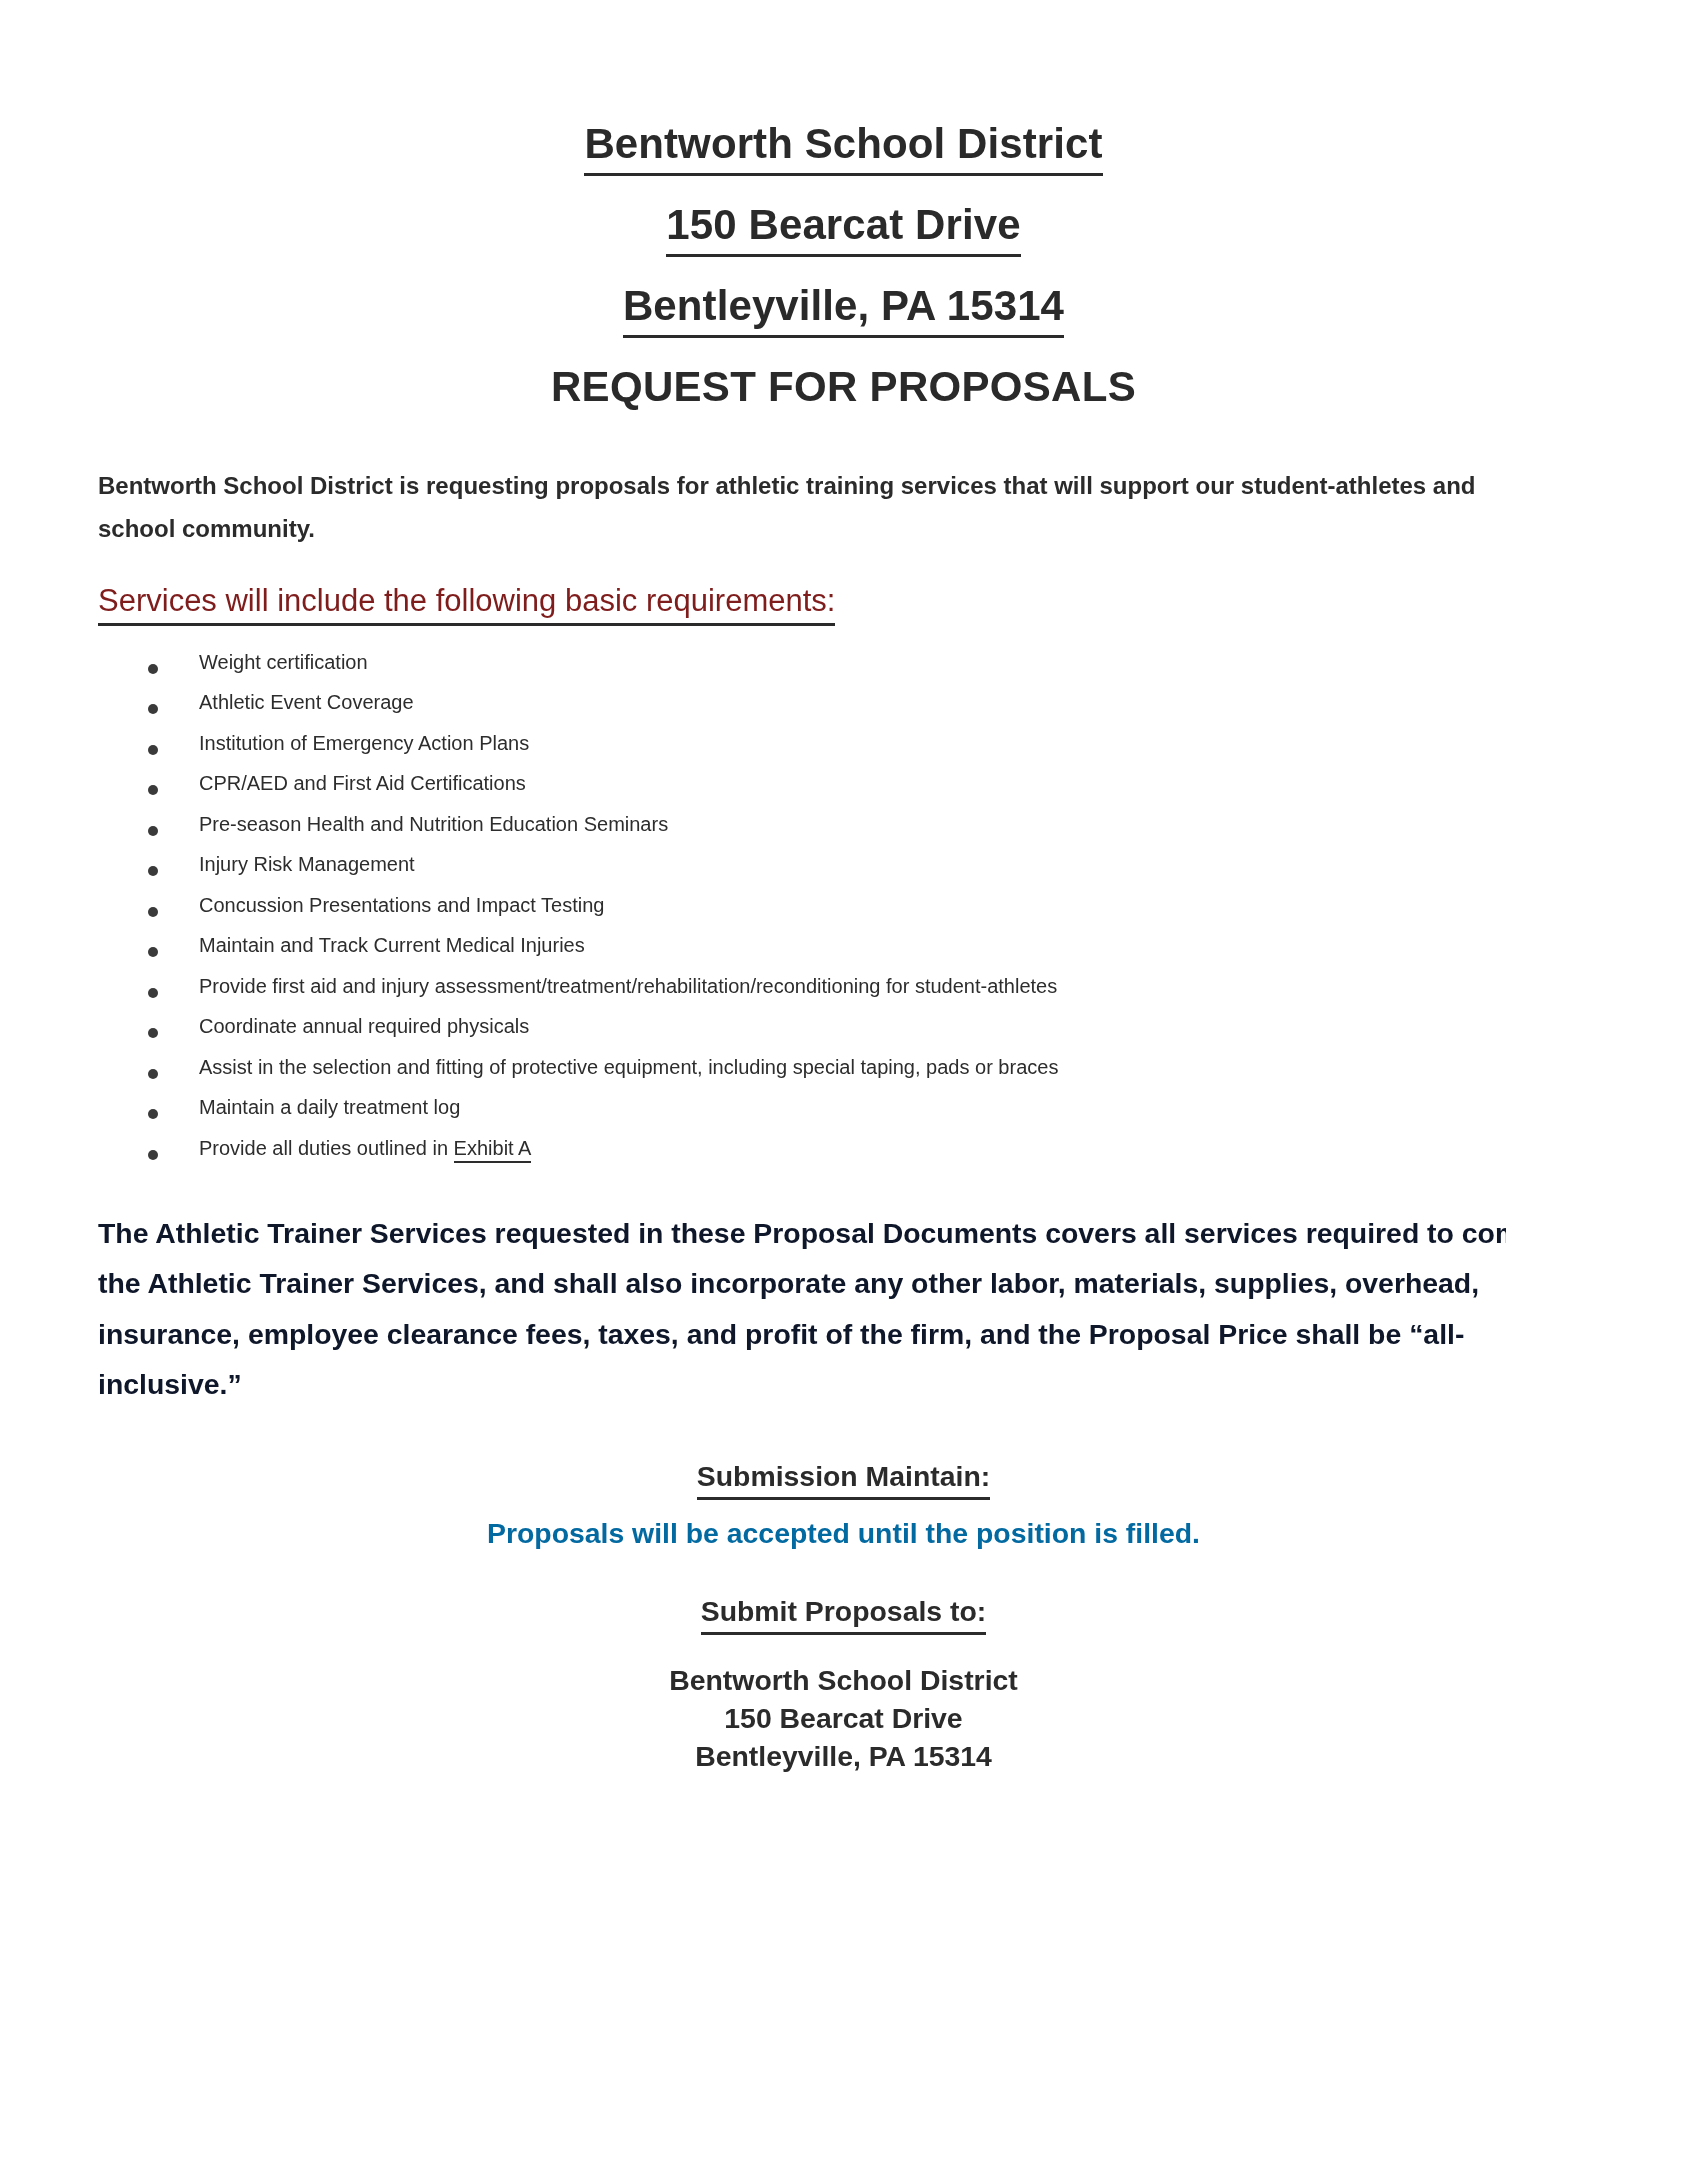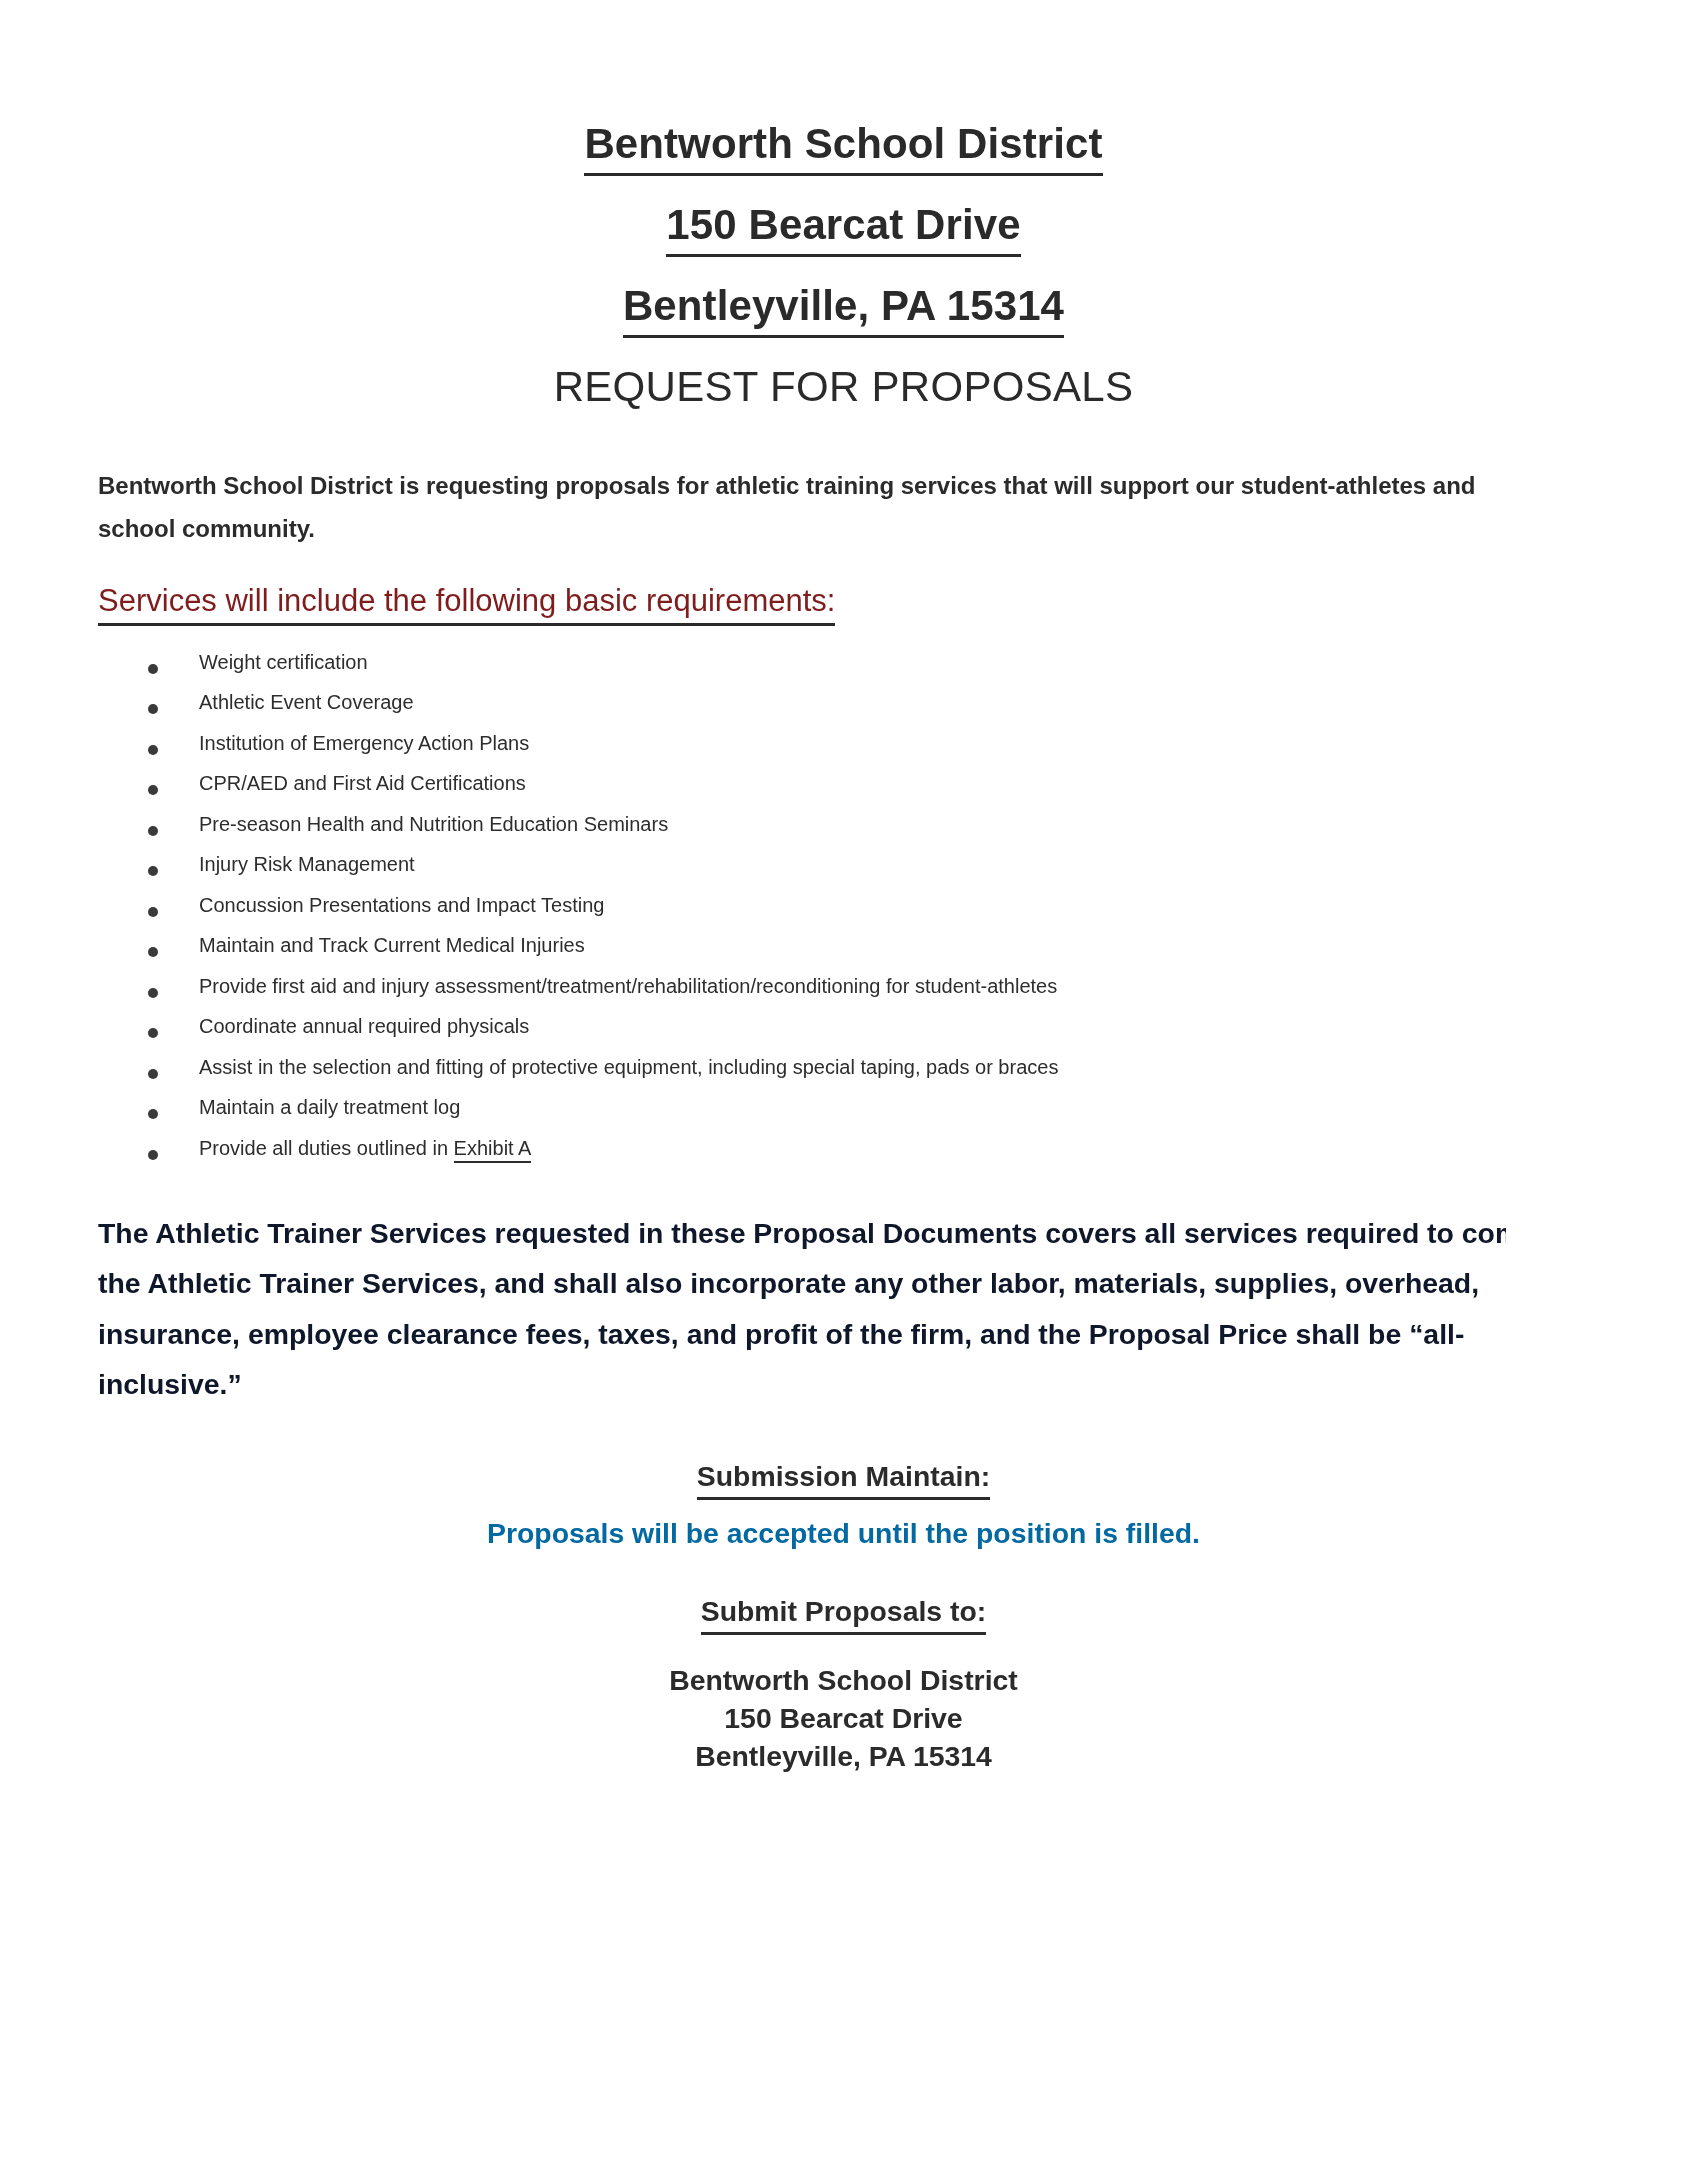--- a/index.html
+++ b/index.html
@@ -44,21 +44,21 @@
   }
 
   .doc-title .u {
     border-bottom: 3.3px solid #2a2a2a;
     padding-bottom: 6px;
   }
 
   .doc-title.rfp {
     margin-top: 2px;
     margin-bottom: 0;
-    font-weight: 400;
+    font-weight: 700;
     letter-spacing: 0.3px;
   }
 
   
   .intro {
     margin-top: 57px;
     font-weight: 700;
     font-size: 24px;
     line-height: 1.78;
     color: #2b2b2b;

